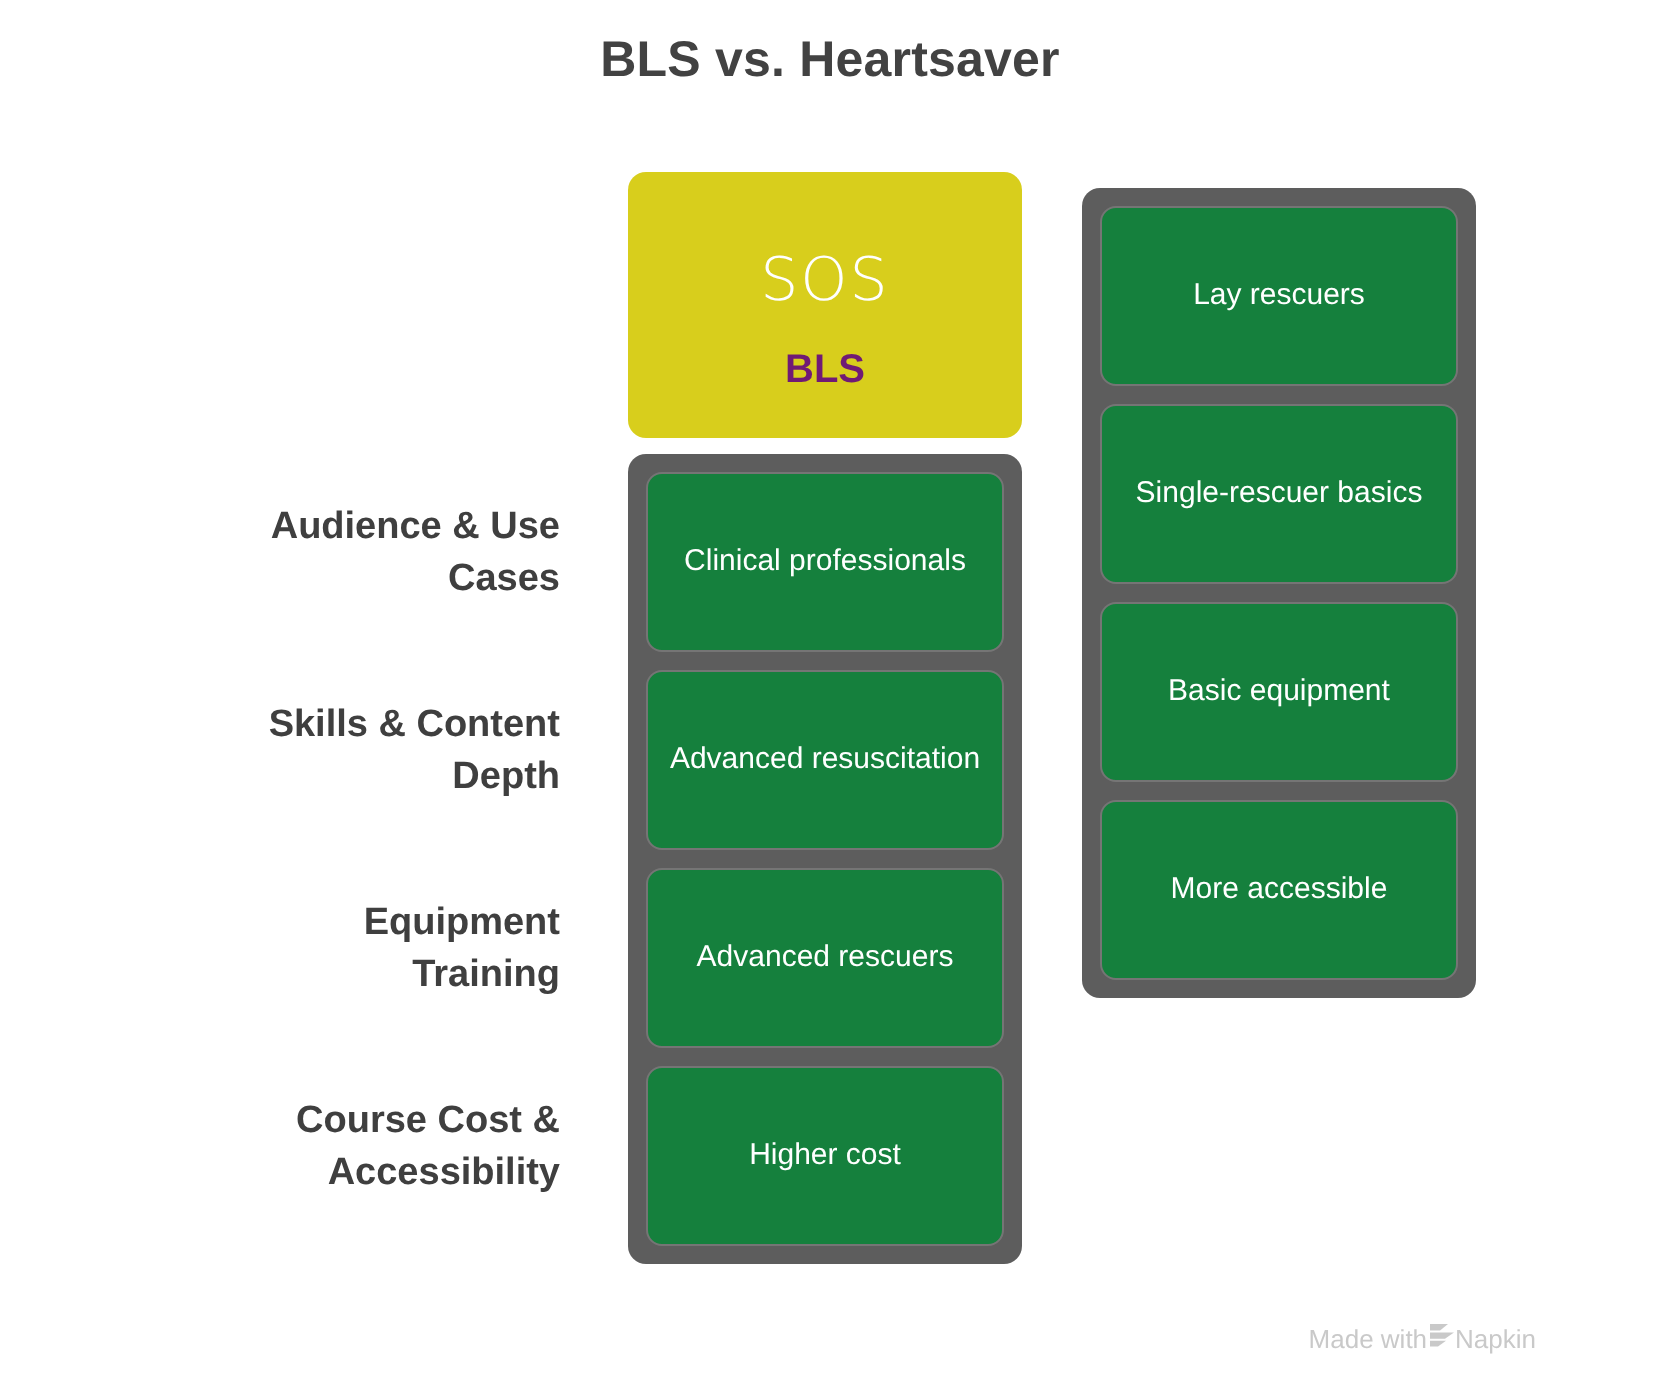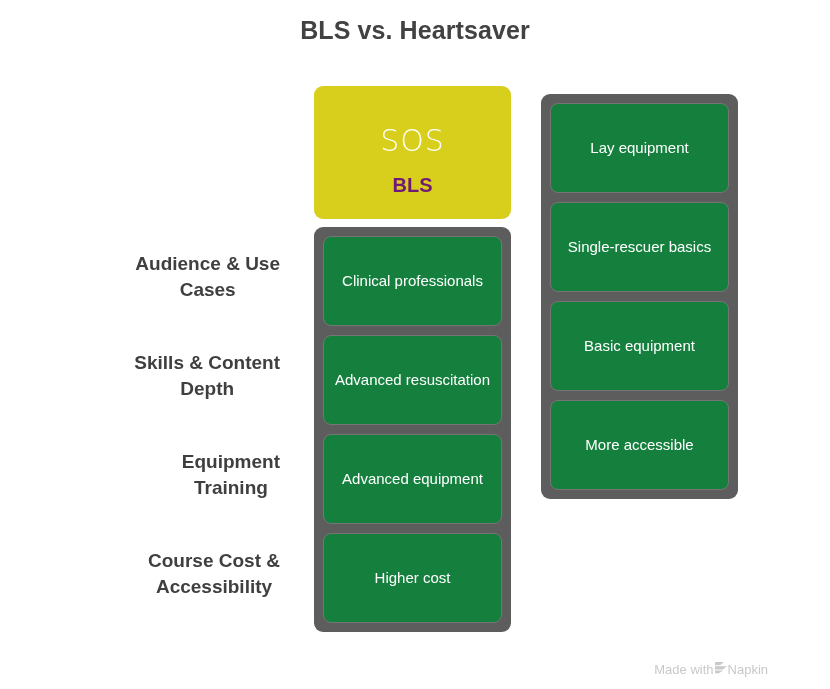--- a/index.html
+++ b/index.html
@@ -38,21 +38,21 @@
     height: 99px;
     display: flex;
     align-items: center;
     justify-content: flex-end;
     text-align: right;
     font-size: 19px;
     font-weight: bold;
     color: #3f3f3f;
     line-height: 1.32;
   }
-  .row-label span { display: block; text-align: center; }
+  .row-label span { display: block; }
 
   
   .column {
     position: absolute;
     width: 197px;
     top: 86px;
   }
   .column.bls { left: 314px; }
   .column.heartsaver { left: 541px; }
 
@@ -162,28 +162,28 @@
 <div class="column bls">
   <div class="col-header bls-head">
     <div class="col-icon">
       <span class="sos-icon">SOS</span>
     </div>
     <div class="col-title">BLS</div>
   </div>
   <div class="col-body">
     <div class="cell">Clinical professionals</div>
     <div class="cell">Advanced resuscitation</div>
-    <div class="cell">Advanced equipment</div>
+    <div class="cell">Advanced rescuers</div>
     <div class="cell">Higher cost</div>
   </div>
 </div>
 
 <div class="column heartsaver">
   <div class="col-body">
-    <div class="cell">Lay equipment</div>
+    <div class="cell">Lay rescuers</div>
     <div class="cell">Single-rescuer basics</div>
     <div class="cell">Basic equipment</div>
     <div class="cell">More accessible</div>
   </div>
 </div>
 
 <div class="watermark">
   <span>Made with</span>
   <span class="napkin-logo">
     <svg width="14" height="13" viewBox="0 0 14 13" aria-hidden="true">

